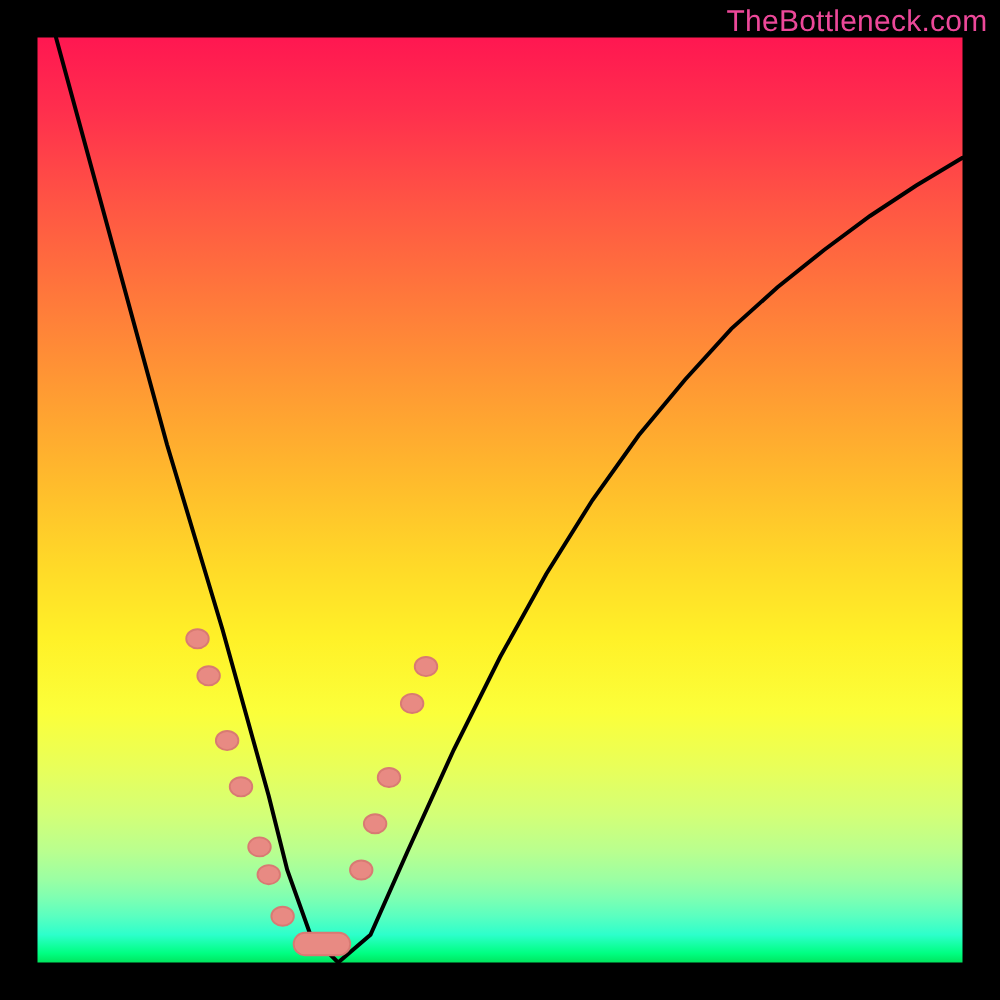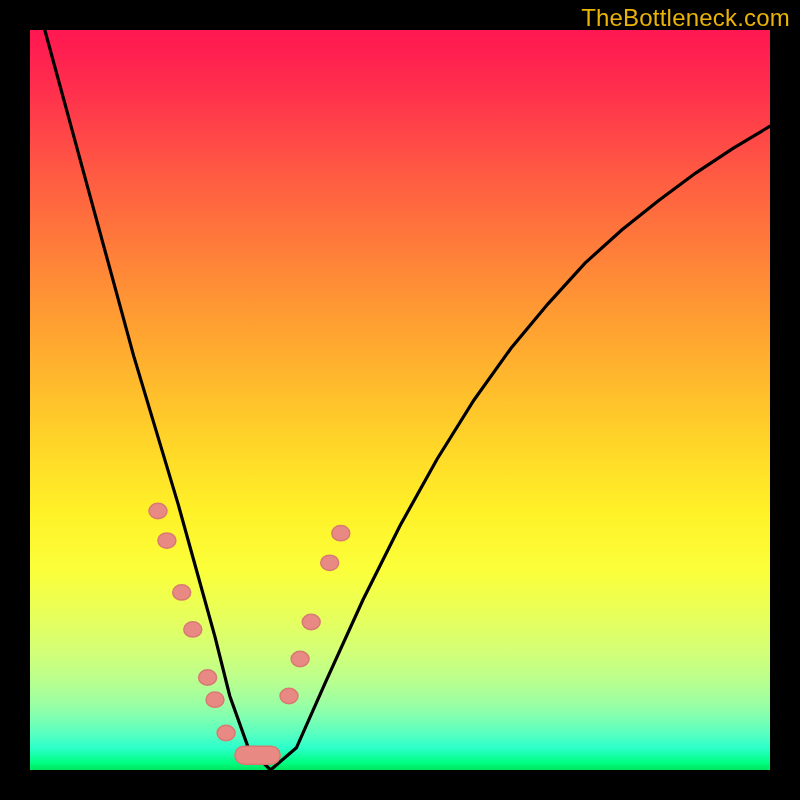--- a/index.html
+++ b/index.html
@@ -43,21 +43,21 @@
       #5affc0 95%,
       #2dffcb 97%,
       #00ff82 99%,
       #00e55e 100%
     );
   }
   .watermark {
     position: absolute;
     top: 4px;
     right: 10px;
-    color: #eab308;
+    color: #ec4899;
     font-size: 24px;
     font-weight: 400;
     letter-spacing: 0.2px;
     user-select: none;
   }
   svg.curve {
     position: absolute;
     left: 0;
     top: 0;
     width: 740px;

